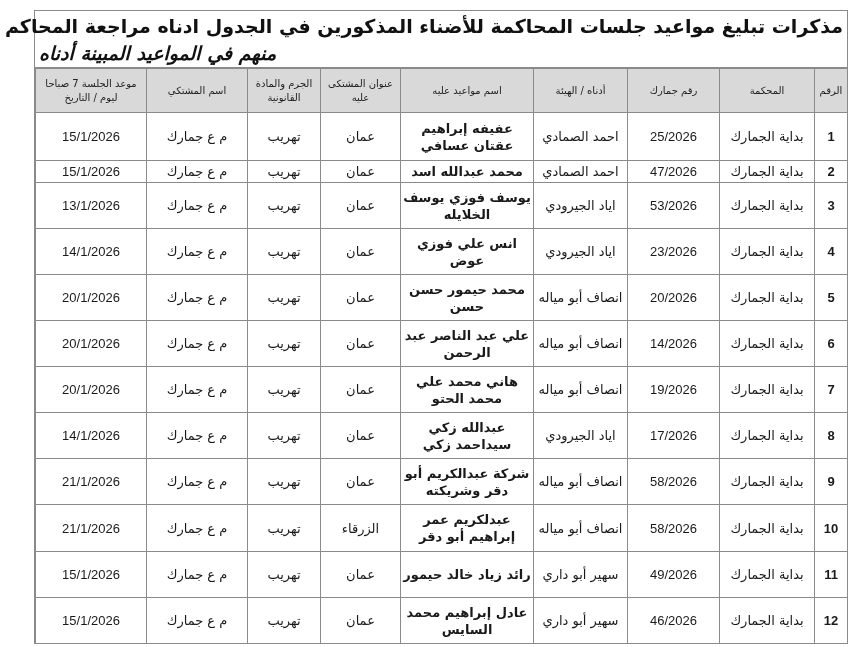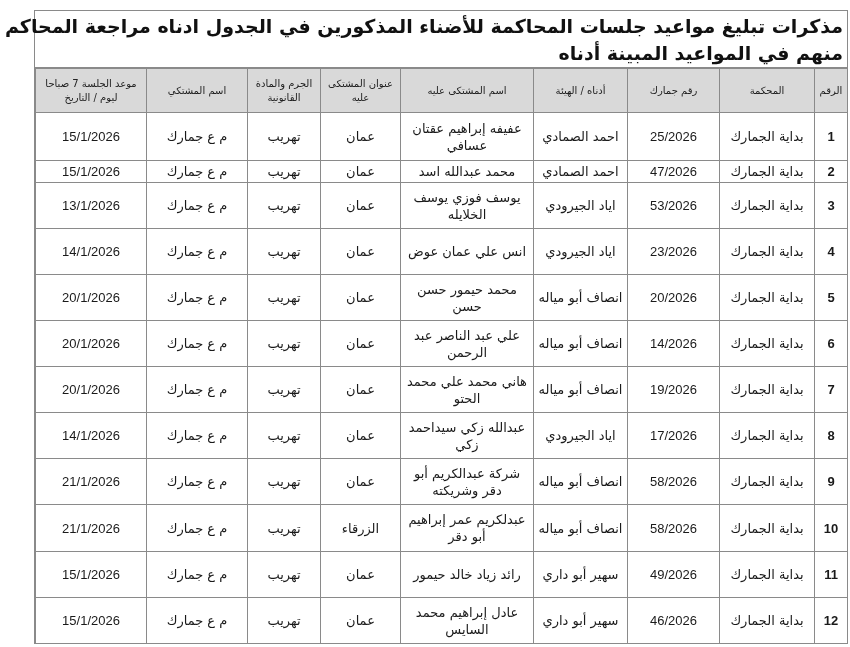--- a/index.html
+++ b/index.html
@@ -31,21 +31,21 @@
       text-align: center;
       font-family: "DejaVu Sans", sans-serif;
       font-weight: bold;
       font-size: 19px;
       line-height: 27px;
       padding: 2px 4px 0 4px;
       box-sizing: border-box;
       color: #111;
     }
     .title .line1 { display: block; text-align: right; white-space: nowrap; }
-    .title .line2 { display: block; text-align: right; }
+    .title .line2 { display: block; text-align: left; font-style: italic; }
     table.grid {
       border-collapse: collapse;
       direction: rtl;
       table-layout: fixed;
       width: 812px;
     }
     table.grid th, table.grid td {
       border: 1px solid #8a8a8a;
       text-align: center;
       vertical-align: middle;
@@ -69,21 +69,21 @@
       font-family: "Liberation Sans", sans-serif;
       font-weight: bold;
       font-size: 16px;
     }
     td.case, td.date {
       font-family: "Liberation Sans", sans-serif;
       font-weight: normal;
       font-size: 17px;
     }
     td.name {
-      font-weight: normal;
+      font-weight: bold;
       font-size: 13px;
       line-height: 17px;
     }
   </style>
 </head>
 <body>
 
 <div class="sheet">
   <div class="title">
     <span class="line1">مذكرات تبليغ مواعيد جلسات المحاكمة للأضناء المذكورين في الجدول ادناه مراجعة المحاكم المبينة إزاء اسم كل</span>
@@ -101,21 +101,21 @@
       <col style="width:73px">
       <col style="width:101px">
       <col style="width:111px">
     </colgroup>
     <thead>
       <tr>
         <th>الرقم</th>
         <th>المحكمة</th>
         <th>رقم جمارك</th>
         <th>أدناه / الهيئة</th>
-        <th>اسم المشتكى عليه</th>
+        <th>اسم مواعيد عليه</th>
         <th>عنوان المشتكى عليه</th>
         <th>الجرم والمادة القانونية</th>
         <th>اسم المشتكي</th>
         <th>موعد الجلسة 7 صباحا ليوم / التاريخ</th>
       </tr>
     </thead>
     <tbody id="rows">
     <tr style="height: 48px;">
           <td class="num">1</td>
           <td>بداية الجمارك</td>
@@ -147,21 +147,21 @@
           <td>عمان</td>
           <td>تهريب</td>
           <td>م ع جمارك</td>
           <td class="date">13/1/2026</td>
         </tr>
         <tr style="height: 46px;">
           <td class="num">4</td>
           <td>بداية الجمارك</td>
           <td class="case">23/2026</td>
           <td>اياد الجيرودي</td>
-          <td class="name">انس علي عمان عوض</td>
+          <td class="name">انس علي فوزي عوض</td>
           <td>عمان</td>
           <td>تهريب</td>
           <td>م ع جمارك</td>
           <td class="date">14/1/2026</td>
         </tr>
         <tr style="height: 46px;">
           <td class="num">5</td>
           <td>بداية الجمارك</td>
           <td class="case">20/2026</td>
           <td>انصاف أبو مياله</td>

